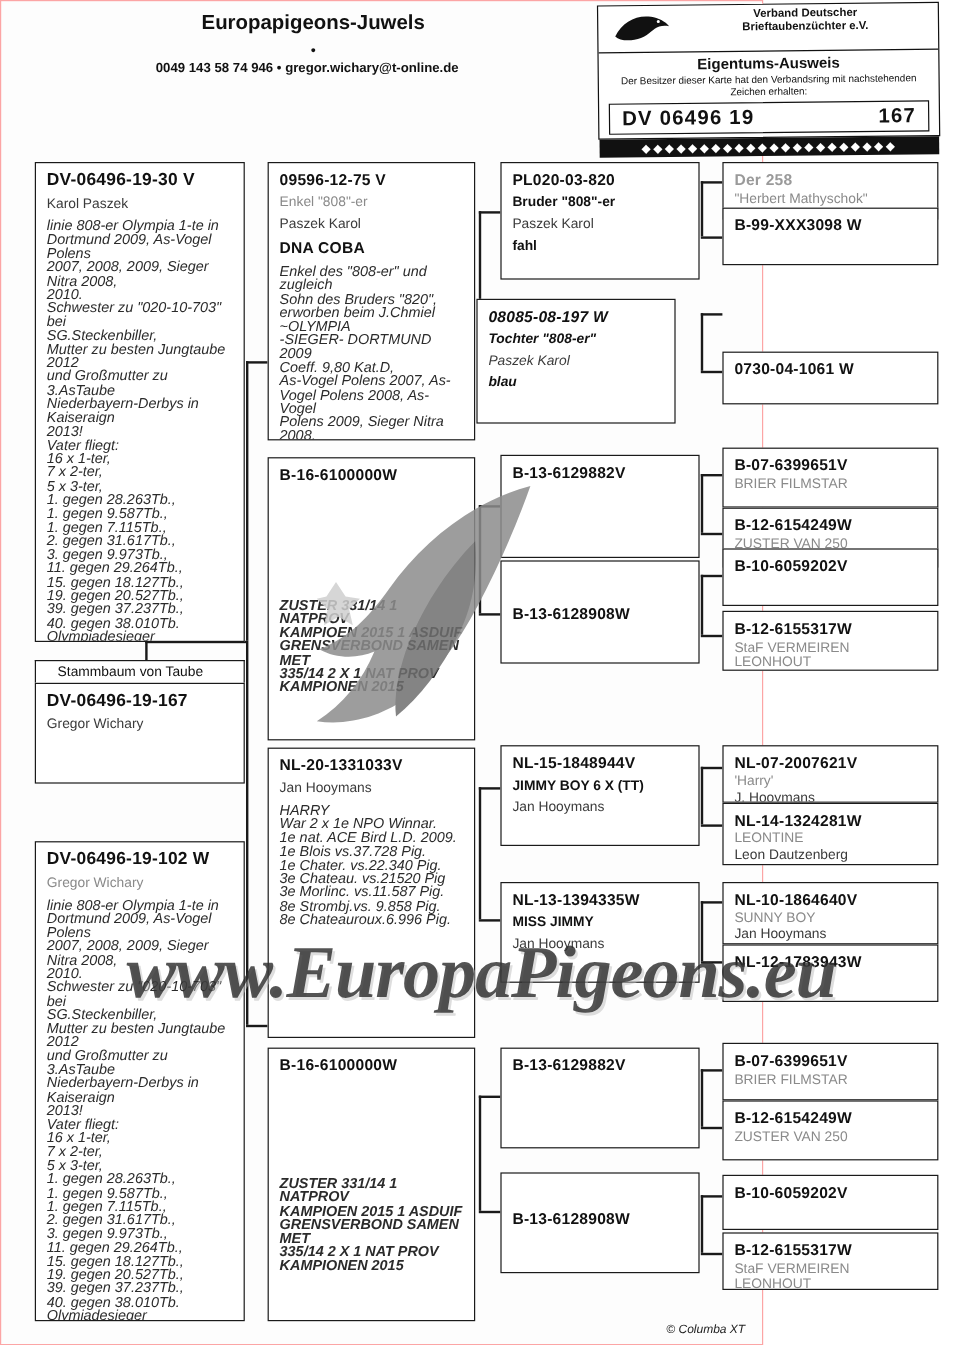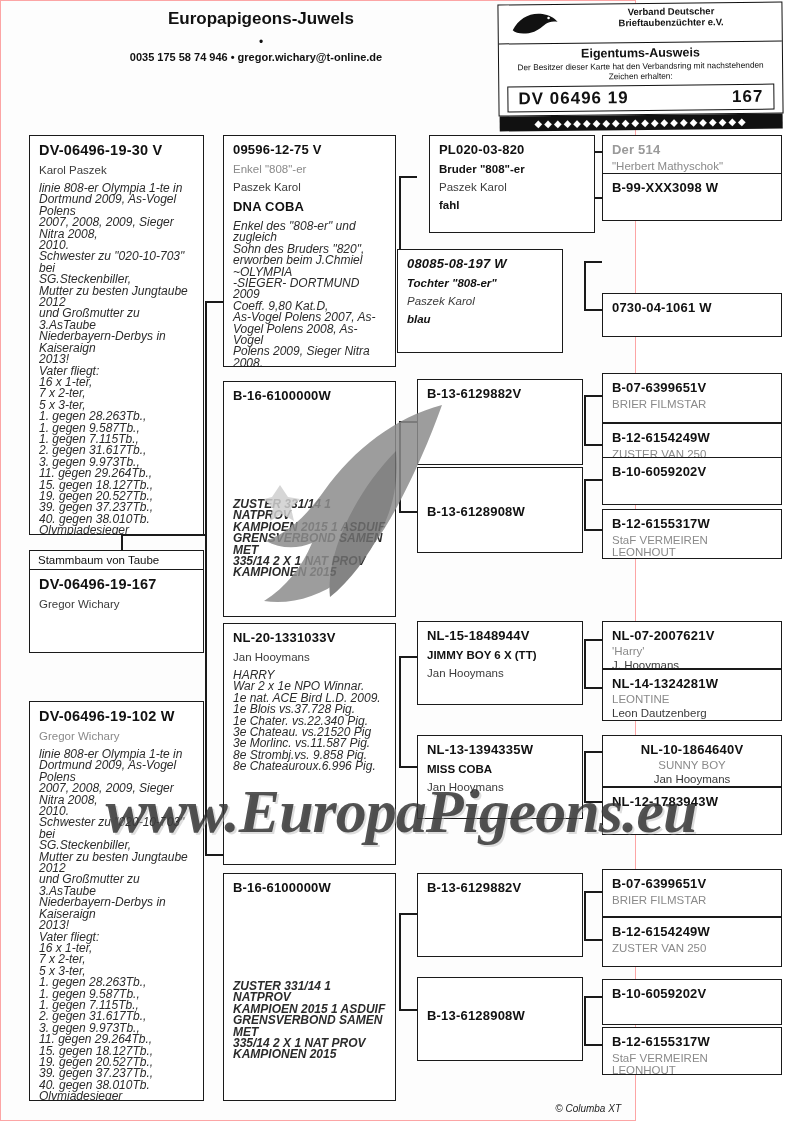--- a/index.html
+++ b/index.html
@@ -93,21 +93,21 @@
   }
   .card-strip span{color:#fff;font-size:10px;letter-spacing:2px;}
   
   .ln{position:absolute;background:#1a1a1a;}
   .lnh{height:1.5px;}
   .lnv{width:1.5px;}
   
   .stamm{
     position:absolute;left:28px;top:549px;width:175px;
     border:1.5px solid #1a1a1a;border-bottom:none;background:#fff;
-    font-size:11.5px;padding:3px 8px;box-sizing:border-box;
+    font-size:11.5px;padding:3px 18px;box-sizing:border-box;
   }
   
   .pigeon{
     position:absolute;left:245px;top:390px;width:220px;height:240px;
     opacity:.85;pointer-events:none;
   }
   
   .wm{
     position:absolute;left:8px;top:775px;width:784px;
     text-align:center;
@@ -129,21 +129,21 @@
   }
   .fade{color:#9a9a9a;}
 </style>
 </head>
 <body>
 
 <div class="sheet">
 
   <div class="hdr-title">Europapigeons-Juwels</div>
   <div class="hdr-dot">•</div>
-  <div class="hdr-contact">0035 175 58 74 946  •  gregor.wichary@t-online.de</div>
+  <div class="hdr-contact">0049 143 58 74 946  •  gregor.wichary@t-online.de</div>
 
   <div class="card">
     <div class="card-top">
       <svg class="dove" viewBox="0 0 52 30">
         <path d="M4 22 C10 10, 22 4, 34 6 C40 7, 46 10, 49 14 C44 13, 40 14, 37 16 C33 19, 28 24, 20 25 C13 26, 7 25, 4 22 Z" fill="#111"></path>
         <circle cx="40" cy="10" r="1.3" fill="#fff"></circle>
       </svg>
       <div class="card-org">
         <div>Verband Deutscher</div>
         <div>Brieftaubenzüchter e.V.</div>
@@ -312,21 +312,21 @@
 
   <div class="box" style="left:222px;top:872px;width:173px;height:228px;">
     <div class="ring sm">B-16-6100000W</div>
     <div class="note" style="margin-top:86px;font-weight:bold;">ZUSTER 331/14 1 NATPROV
 KAMPIOEN 2015 1 ASDUIF
 GRENSVERBOND SAMEN MET
 335/14 2 X 1 NAT PROV
 KAMPIONEN 2015</div>
   </div>
 
-  <div class="box" style="left:428px;top:134px;width:166px;height:98px;">
+  <div class="box" style="left:416px;top:134px;width:166px;height:98px;">
     <div class="ring sm">PL020-03-820</div>
     <div class="sub gray b">Bruder "808"-er</div>
     <div class="sub">Paszek Karol</div>
     <div class="sub b">fahl</div>
   </div>
 
   <div class="box" style="left:396px;top:248px;width:166px;height:104px;font-style:italic;">
     <div class="ring sm">08085-08-197 W</div>
     <div class="sub gray b">Tochter "808-er"</div>
     <div class="sub">Paszek Karol</div>
@@ -342,34 +342,34 @@
   </div>
 
   <div class="box" style="left:416px;top:620px;width:166px;height:84px;">
     <div class="ring sm">NL-15-1848944V</div>
     <div class="sub gray b">JIMMY BOY  6 X (TT)</div>
     <div class="sub">Jan Hooymans</div>
   </div>
 
   <div class="box" style="left:416px;top:734px;width:166px;height:84px;">
     <div class="ring sm">NL-13-1394335W</div>
-    <div class="sub gray b">MISS COBA</div>
+    <div class="sub gray b">MISS JIMMY</div>
     <div class="sub">Jan Hooymans</div>
   </div>
 
   <div class="box" style="left:416px;top:872px;width:166px;height:84px;">
     <div class="ring sm">B-13-6129882V</div>
   </div>
 
   <div class="box" style="left:416px;top:976px;width:166px;height:84px;">
     <div class="ring sm" style="margin-top:24px;">B-13-6128908W</div>
   </div>
 
   <div class="box" style="left:601px;top:134px;width:180px;height:48px;">
-    <div class="ring sm fade">Der 514</div>
+    <div class="ring sm fade">Der 258</div>
     <div class="sub gray" style="margin-top:3px;">"Herbert Mathyschok"</div>
   </div>
   <div class="box" style="left:601px;top:172px;width:180px;height:48px;">
     <div class="ring sm">B-99-XXX3098 W</div>
   </div>
   <div class="box" style="left:601px;top:292px;width:180px;height:44px;">
     <div class="ring sm">0730-04-1061 W</div>
   </div>
 
   <div class="box" style="left:601px;top:372px;width:180px;height:50px;">
@@ -391,21 +391,21 @@
   <div class="box" style="left:601px;top:620px;width:180px;height:48px;">
     <div class="ring sm">NL-07-2007621V</div>
     <div class="sub gray" style="margin-top:2px;">'Harry'</div>
     <div class="sub" style="margin-top:2px;">J. Hooymans</div>
   </div>
   <div class="box" style="left:601px;top:668px;width:180px;height:52px;">
     <div class="ring sm">NL-14-1324281W</div>
     <div class="sub gray" style="margin-top:2px;">LEONTINE</div>
     <div class="sub" style="margin-top:2px;">Leon Dautzenberg</div>
   </div>
-  <div class="box" style="left:601px;top:734px;width:180px;height:52px;text-align:center;">
+  <div class="box" style="left:601px;top:734px;width:180px;height:52px;">
     <div class="ring sm">NL-10-1864640V</div>
     <div class="sub gray" style="margin-top:2px;">SUNNY BOY</div>
     <div class="sub" style="margin-top:2px;">Jan Hooymans</div>
   </div>
   <div class="box" style="left:601px;top:786px;width:180px;height:48px;">
     <div class="ring sm">NL-12-1783943W</div>
   </div>
 
   <div class="box" style="left:601px;top:868px;width:180px;height:48px;">
     <div class="ring sm">B-07-6399651V</div>

